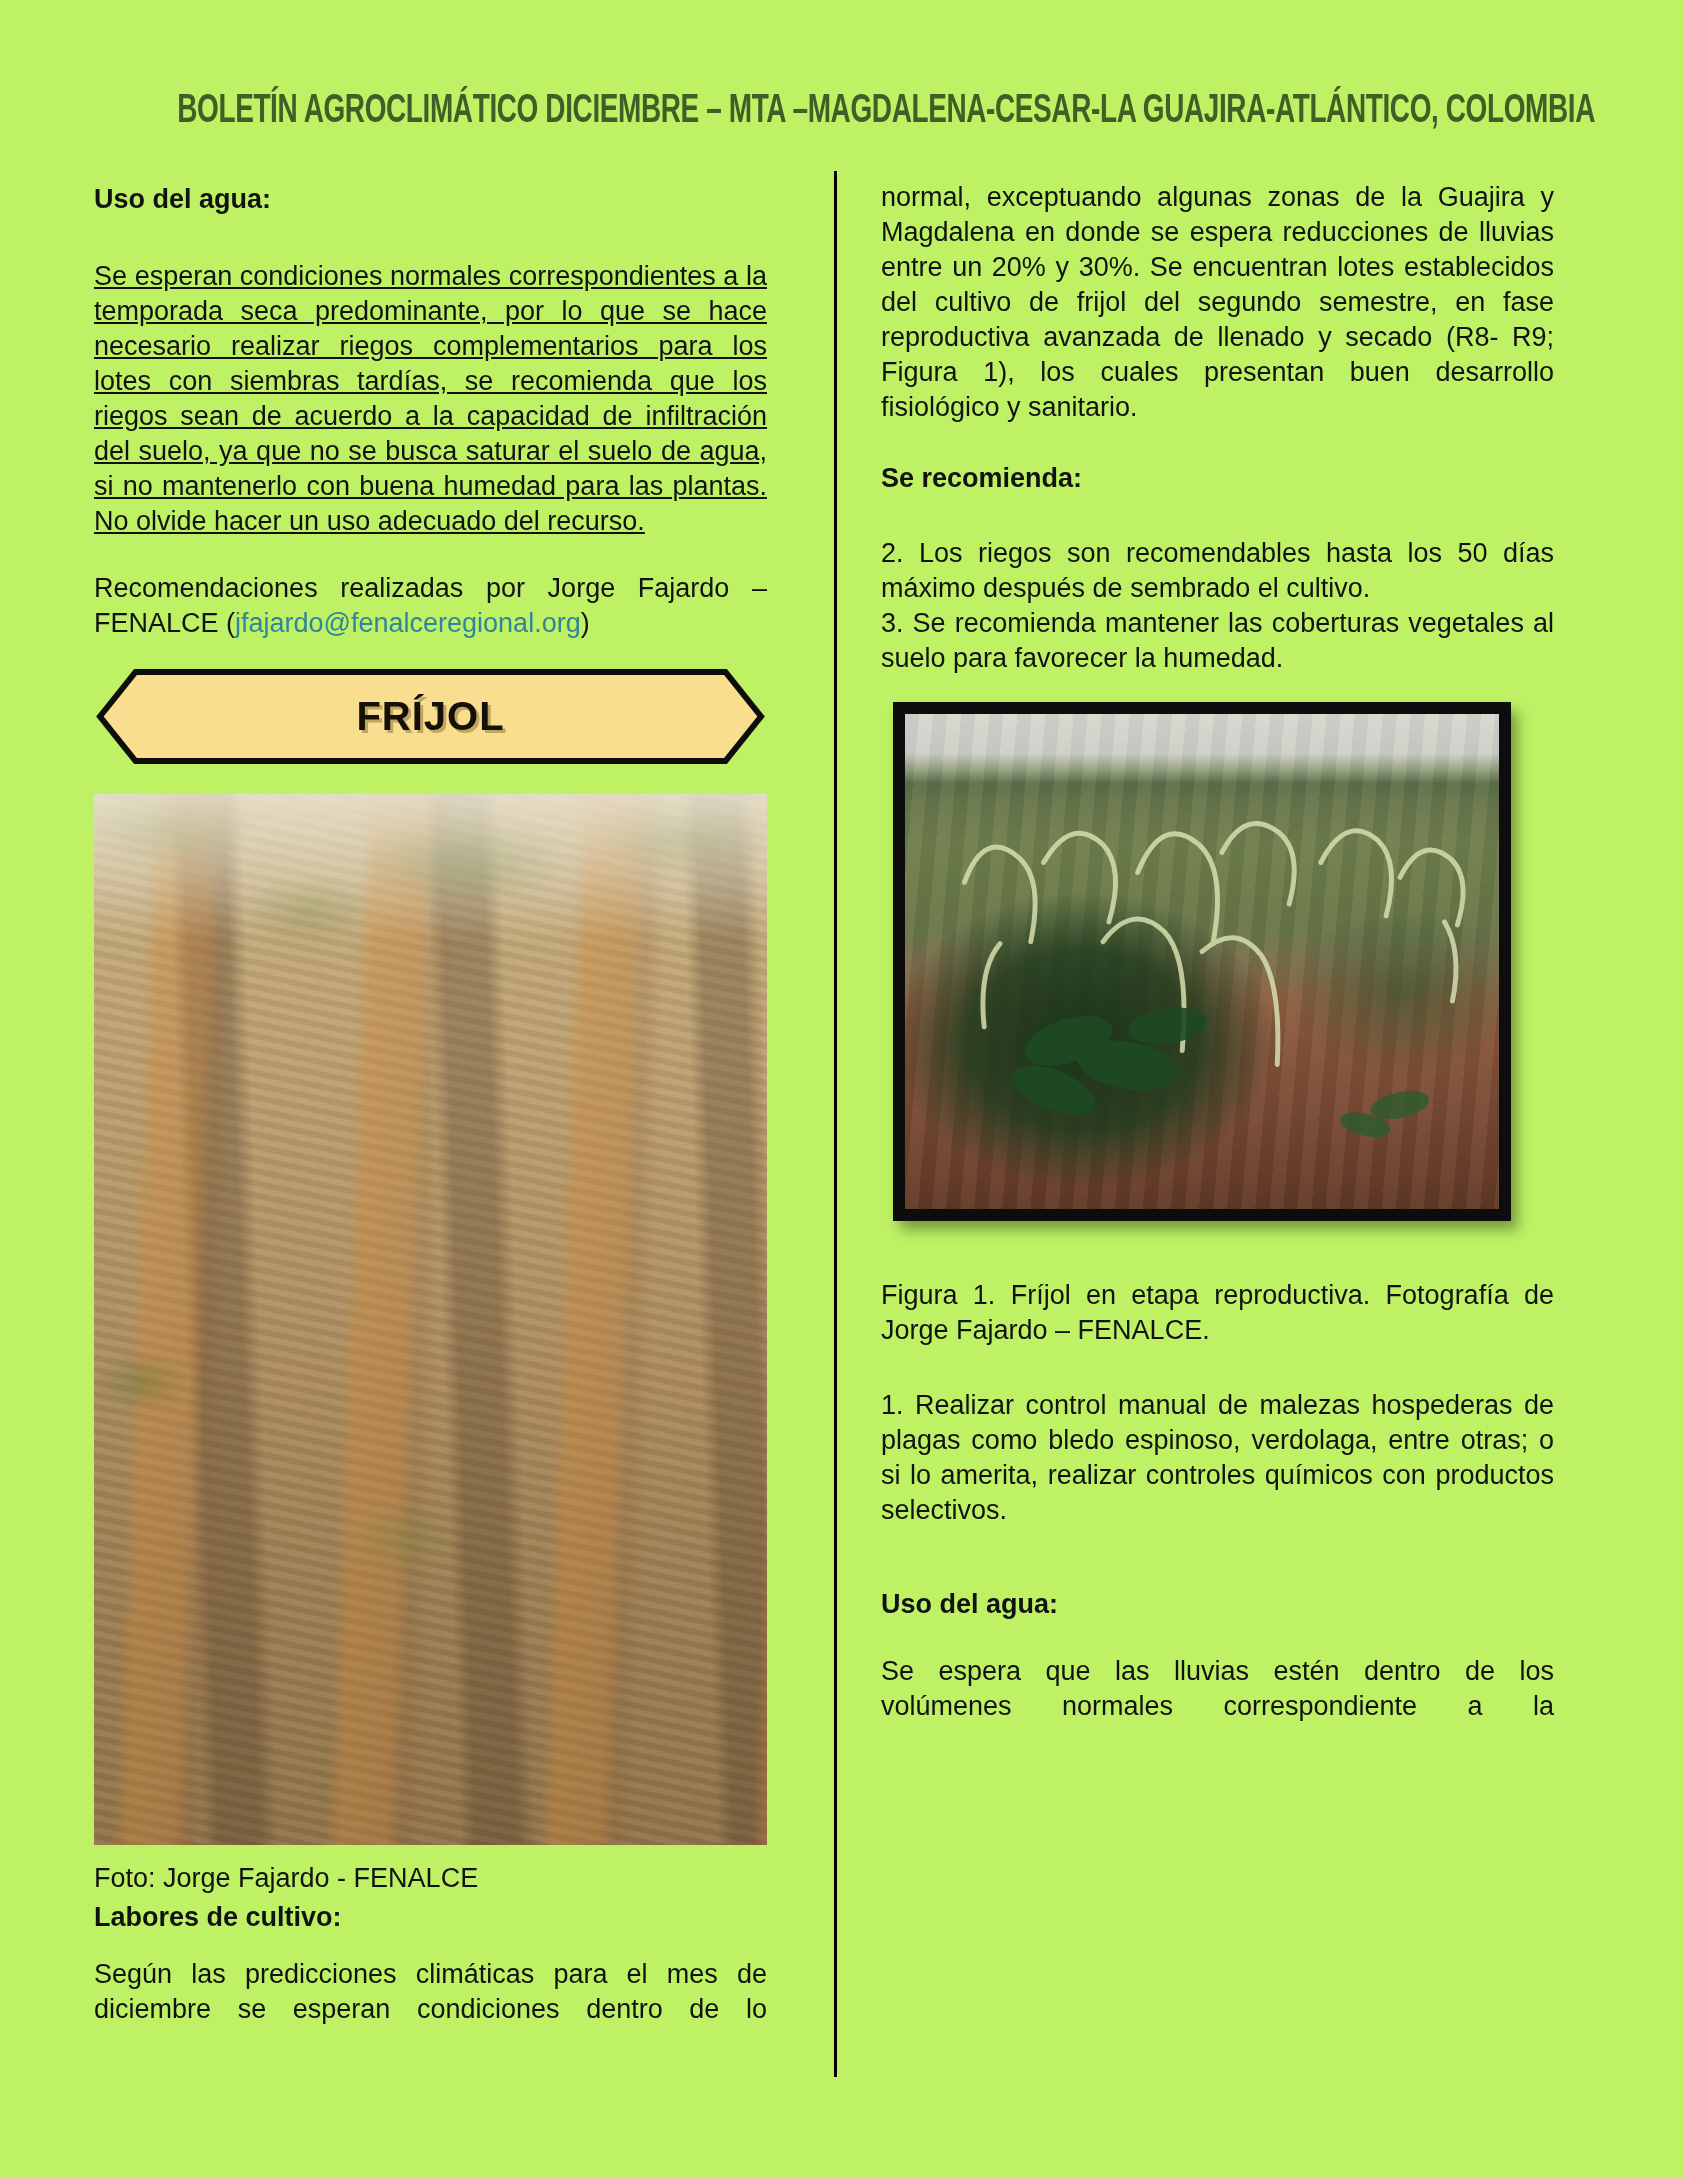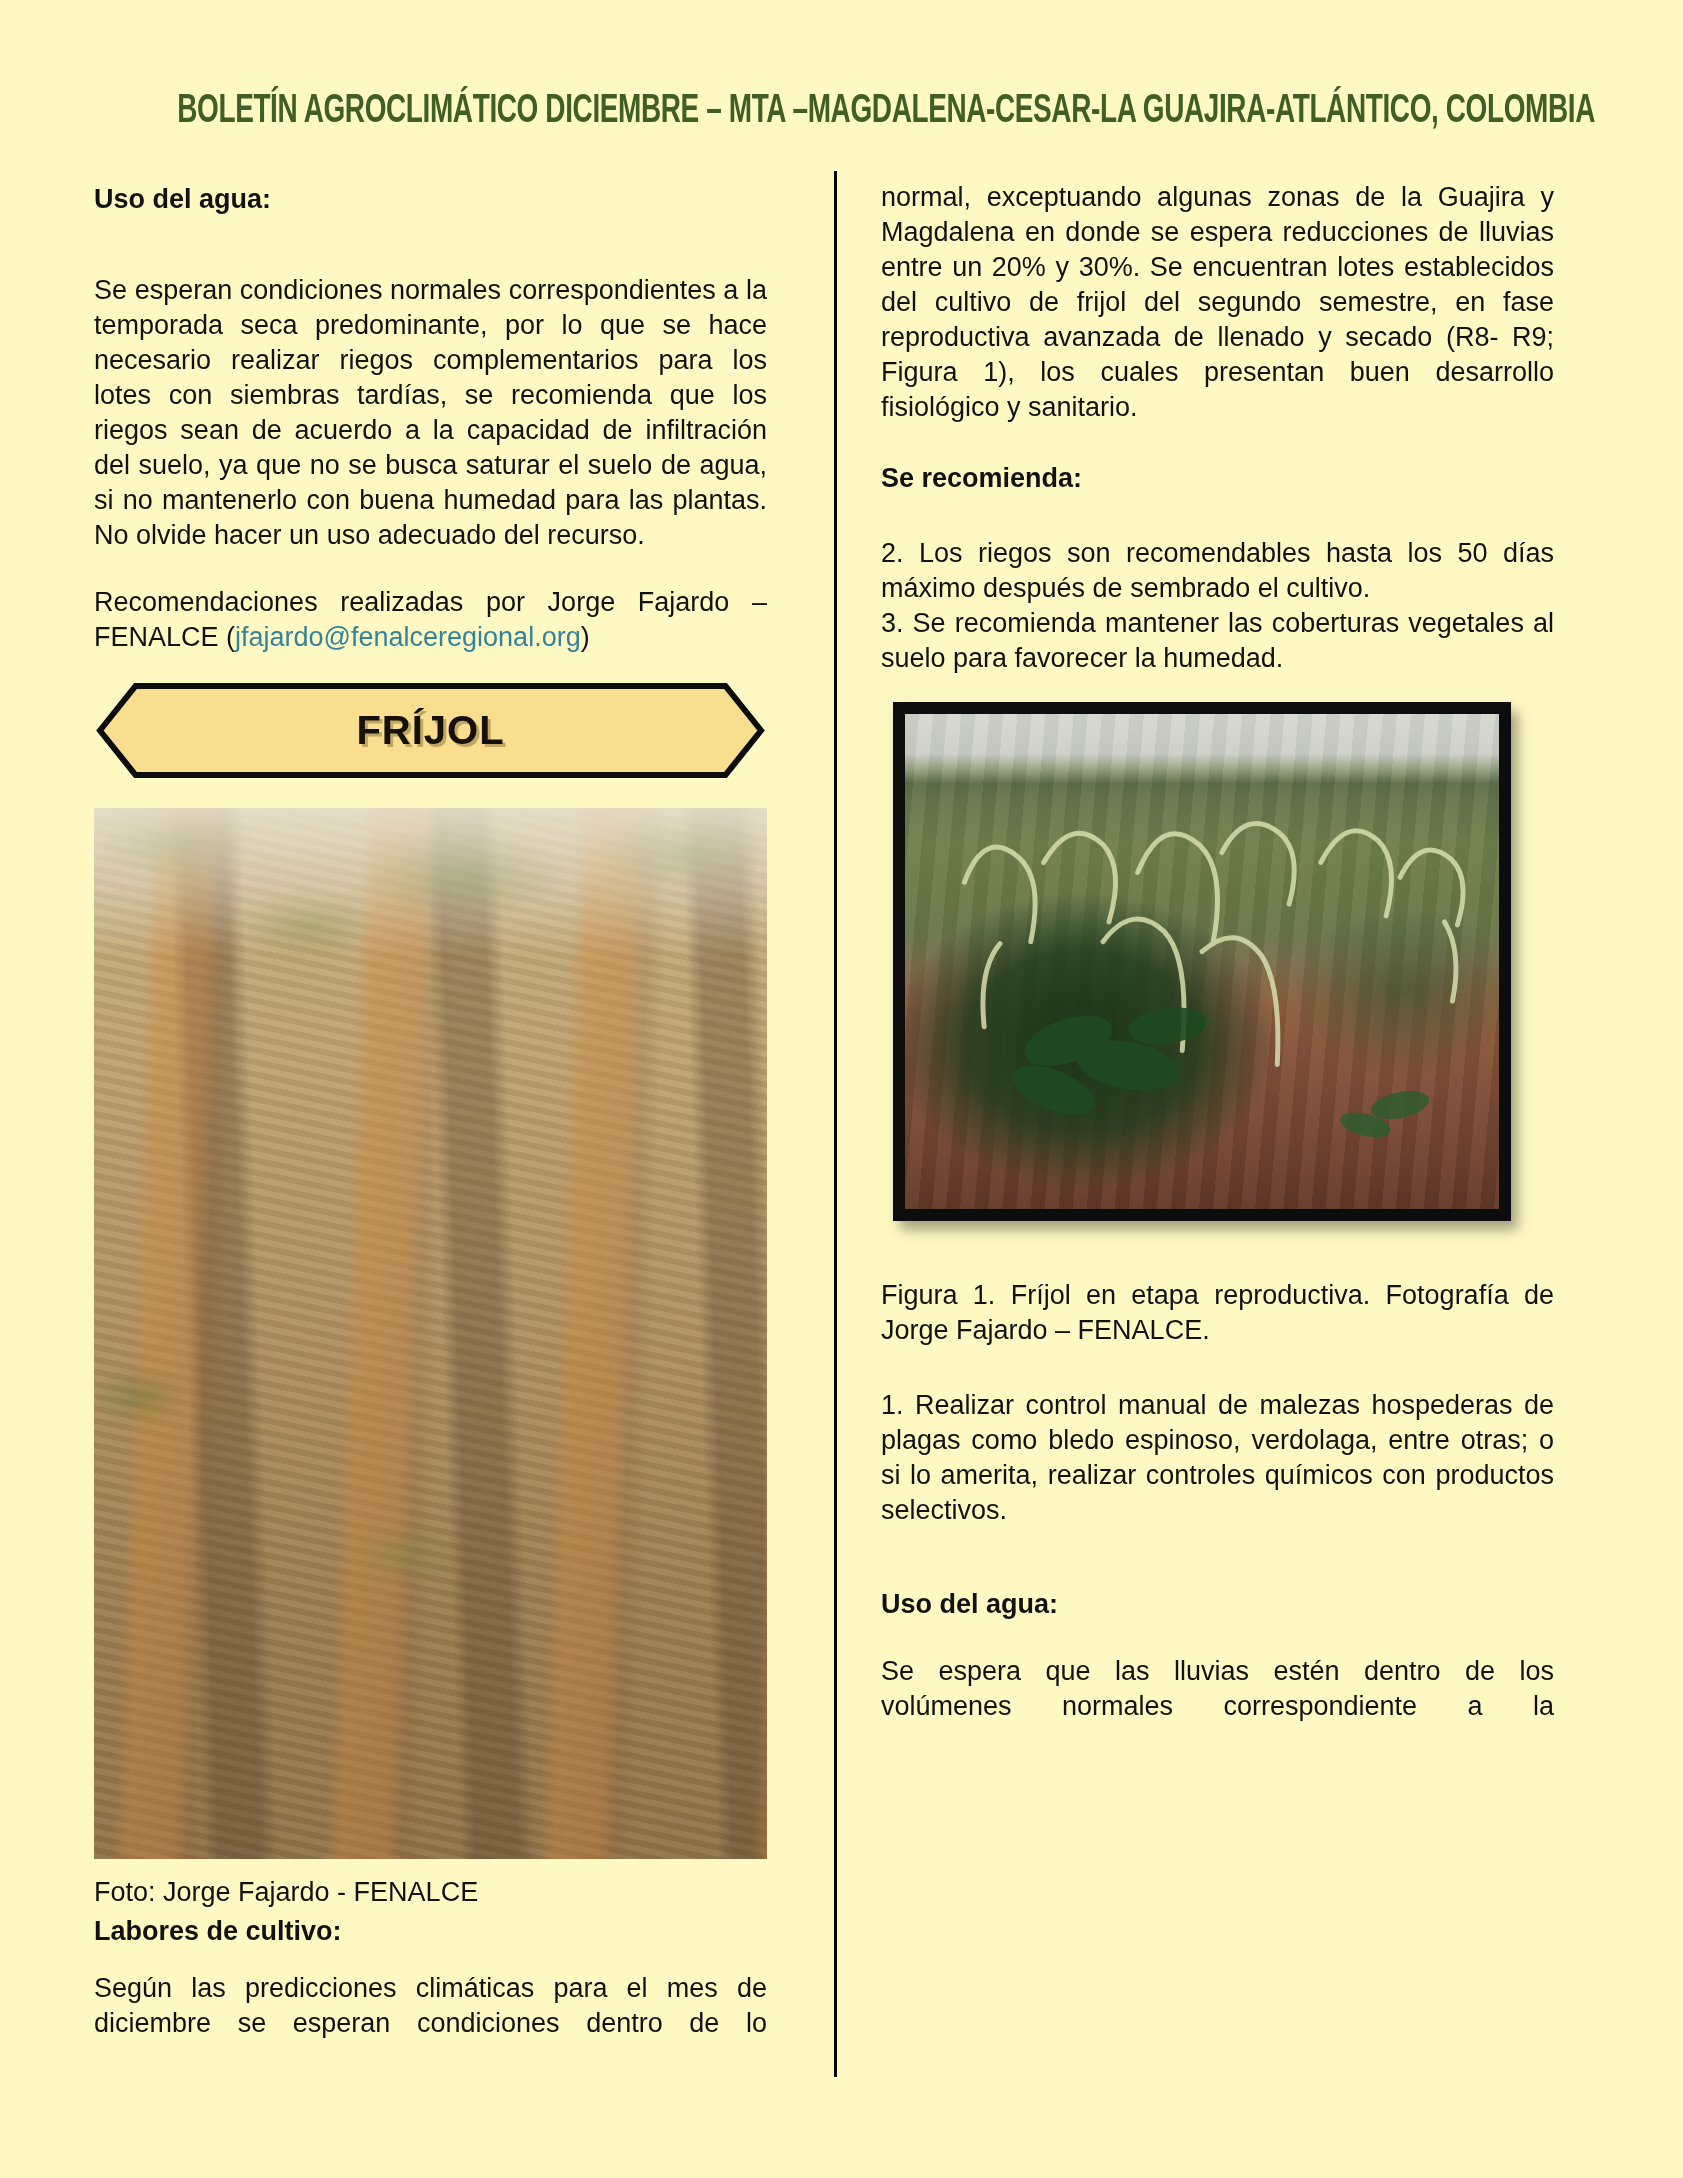--- a/index.html
+++ b/index.html
@@ -8,21 +8,21 @@
     --banner-fill:#F9DE8F;
     --banner-border:#0d0d0d;
     --text:#121212;
     --divider:#000000;
   }
   *{box-sizing:border-box;margin:0;padding:0;}
   html,body{background:#ffffff;}
   .page{
     position:relative;
     width:1683px;height:2178px;
-    background:#fef9c3;
+    background:#bef264;
     font-family:"Liberation Sans", sans-serif;
     color:var(--text);
     overflow:hidden;
   }
   
   .header{
     position:absolute;top:85px;left:0;width:100%;
     text-align:center;white-space:nowrap;
   }
   .header .title{
@@ -42,21 +42,21 @@
   .divider{
     position:absolute;left:834px;top:171px;
     width:3px;height:1906px;background:var(--divider);
   }
   p.body{ text-align:justify; }
   p.cutoff{ text-align:justify; text-align-last:justify; }
   .h-bold{ font-weight:700; }
   a.email{ color:var(--link-teal); text-decoration:none; }
   
   .lh-uso{margin-top:14px;}
-  .lp-uso{margin-top:56px;}
+  .lp-uso{margin-top:42px;text-decoration:underline;}
   .lp-reco{margin-top:32px; text-align:justify;}
   .banner{
     position:relative;margin-top:26px;width:673px;height:99px;
   }
   .banner svg{display:block;width:673px;height:99px;}
   .banner .banner-label{
     position:absolute;top:0;left:0;width:100%;height:100%;
     display:flex;align-items:center;justify-content:center;
     font-size:40px;font-weight:700;letter-spacing:1px;
     color:#151008;

